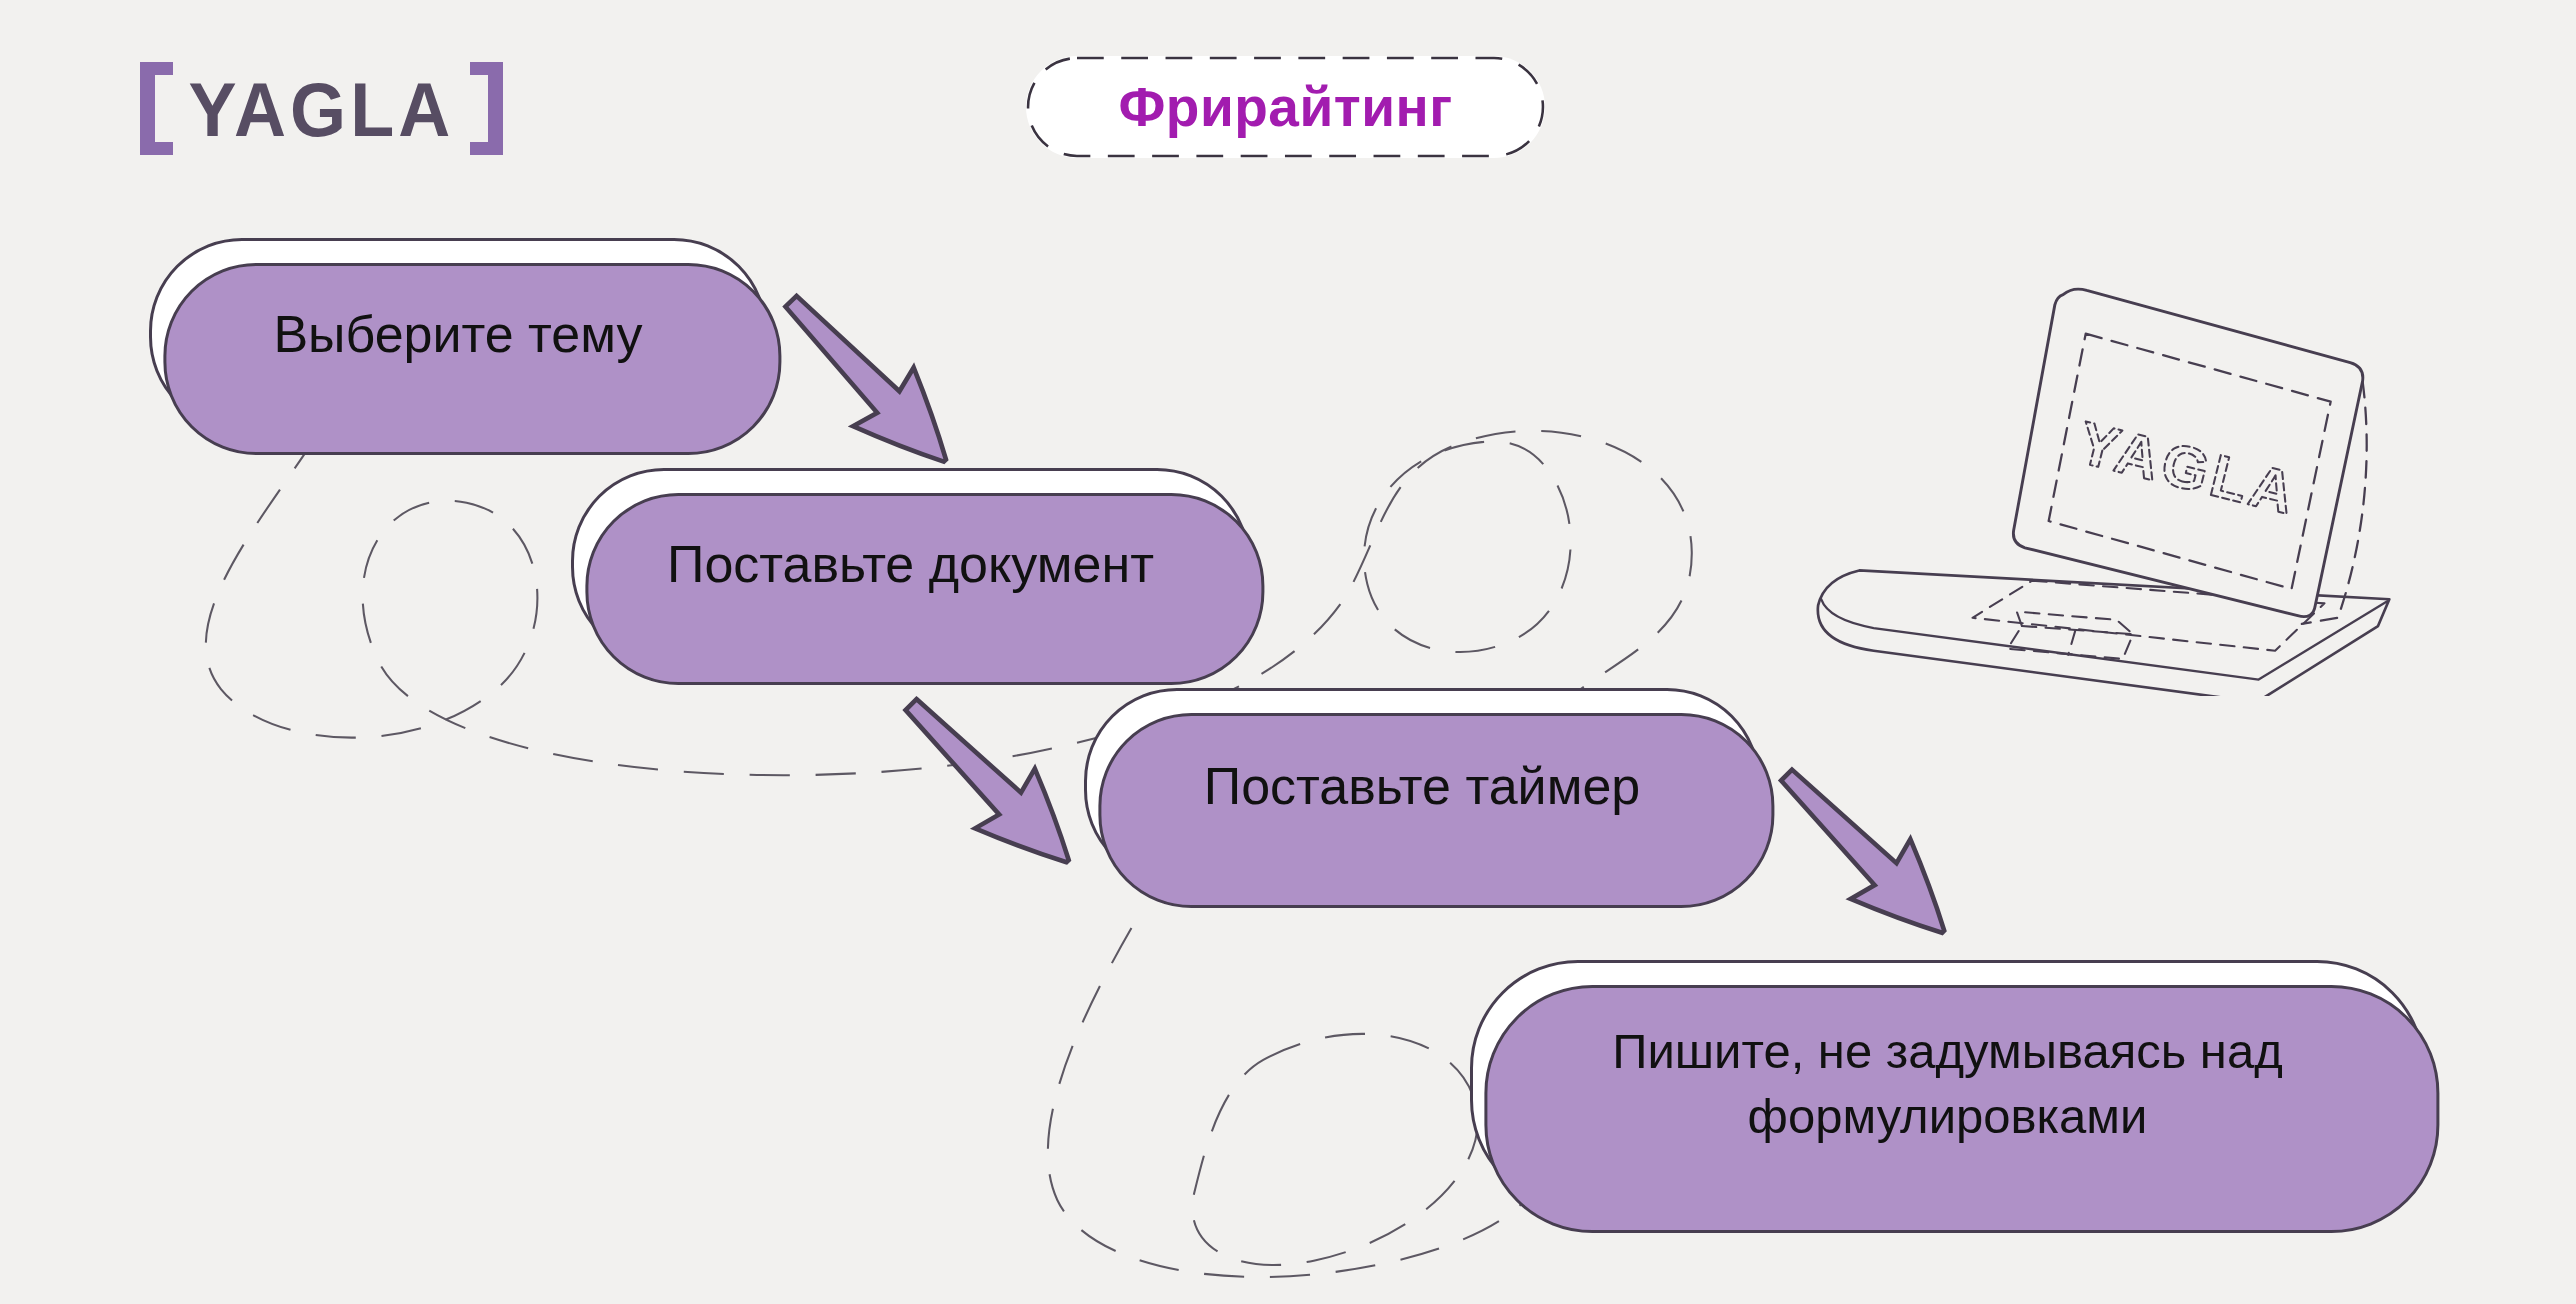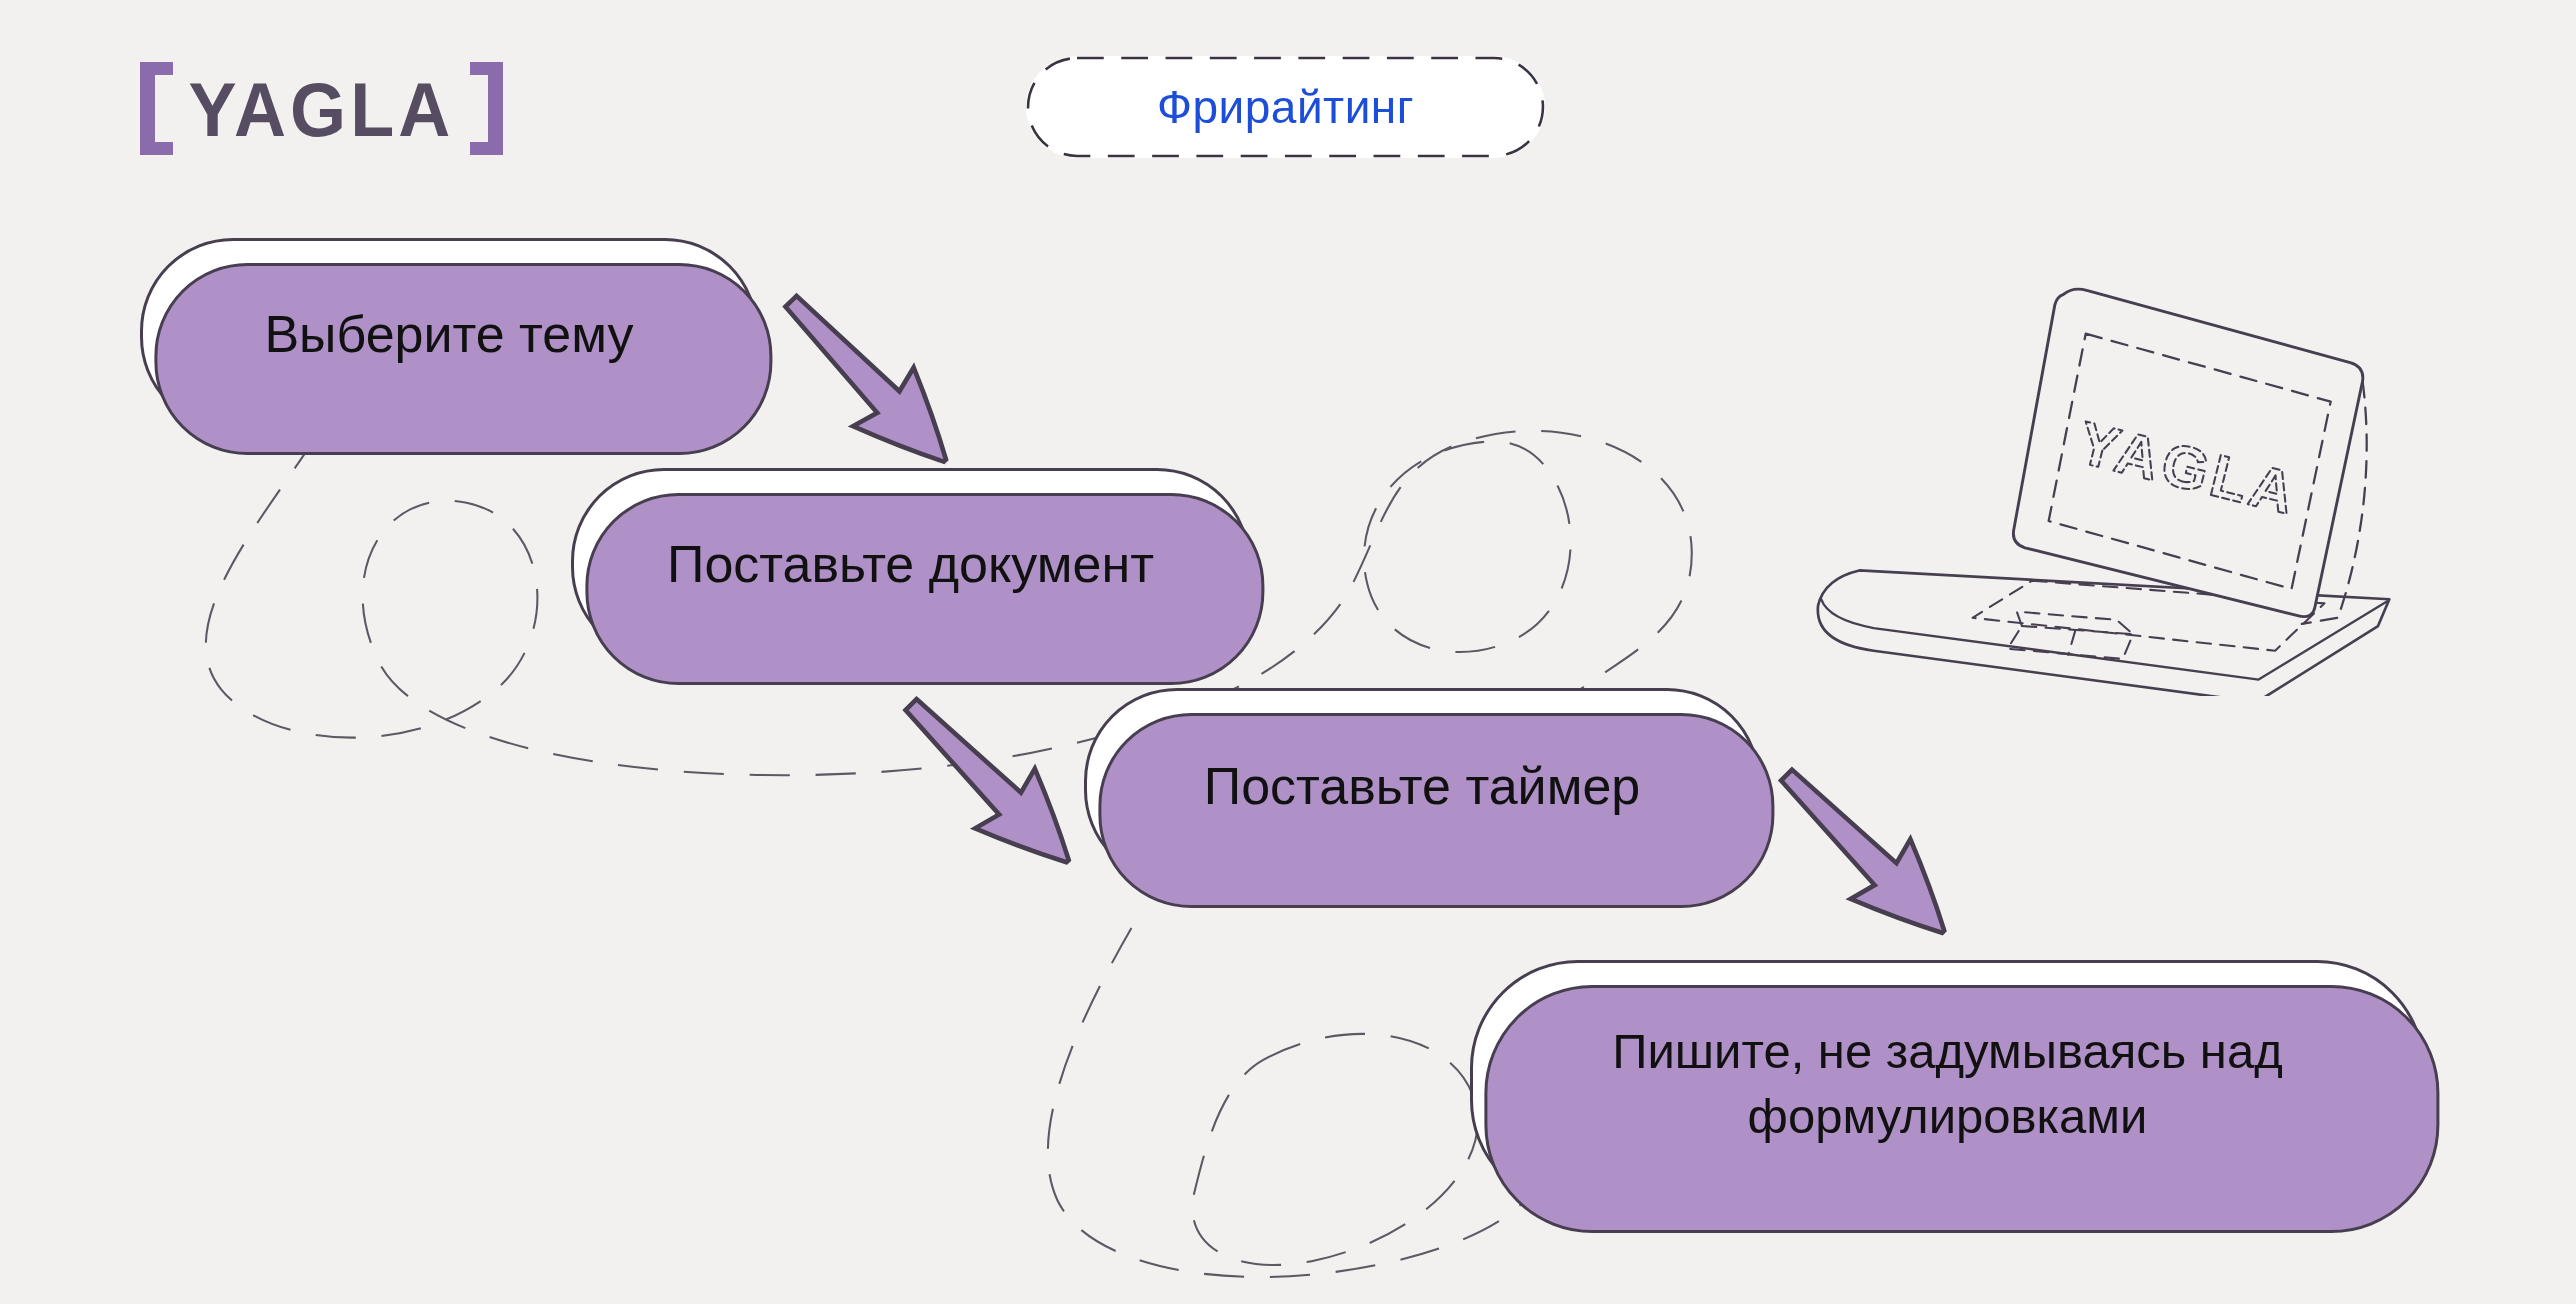--- a/index.html
+++ b/index.html
@@ -8,26 +8,26 @@
   
   .logo{position:absolute;left:140px;top:61px;height:95px;display:flex;align-items:center;gap:15.5px;z-index:3;}
   .bracket{width:33px;height:93px;box-sizing:border-box;}
   .bracket-l{border-left:15.5px solid #8a6bac;border-top:13.4px solid #8a6bac;border-bottom:13.4px solid #8a6bac;}
   .bracket-r{border-right:15.5px solid #8a6bac;border-top:13.4px solid #8a6bac;border-bottom:13.4px solid #8a6bac;}
   .logo-text{font-size:72px;font-weight:700;letter-spacing:4.1px;color:#574d63;transform:scaleY(1.06);}
 
   
   .title-pill{position:absolute;left:1026px;top:56px;width:519px;height:102px;background:#ffffff;border-radius:51px;z-index:3;display:flex;align-items:center;justify-content:center;}
   .title-pill svg{position:absolute;left:0;top:0;width:100%;height:100%;}
-  .title-text{position:relative;font-size:46px;font-weight:400;color:#1d4ed8;letter-spacing:0.5px;}
+  .title-text{position:relative;font-size:55px;font-weight:700;color:#a21caf;letter-spacing:0.5px;}
 
   
   .step{position:absolute;box-sizing:border-box;background:#ffffff;border:3.1px solid #473e50;border-radius:93px;display:flex;align-items:center;justify-content:center;text-align:center;z-index:2;color:#111111;}
   .step::before{content:"";position:absolute;left:-3.1px;top:-3.1px;right:-3.1px;bottom:-3.1px;transform:translate(14.4px,25px);background:#af91c7;border:3.1px solid #473e50;border-radius:93px;z-index:-1;}
-  .step-1{left:140px;top:238px;width:618px;height:192px;font-size:52px;}
+  .step-1{left:149px;top:238px;width:618px;height:192px;font-size:52px;}
   .step-2{left:571px;top:468px;width:679px;height:192px;font-size:52px;}
   .step-3{left:1084px;top:688px;width:676px;height:195px;font-size:52px;}
   .step-4{left:1470px;top:960px;width:955px;height:248px;font-size:49px;line-height:1.32;padding:16px 62px;border-radius:108px;}
   .step-4::before{border-radius:108px;}
 
   
   .decor{position:absolute;left:0;top:0;width:2576px;height:1304px;z-index:1;}
   .laptop{position:absolute;left:1787px;top:274px;width:618px;height:422px;z-index:1;}
 </style>
 </head>

